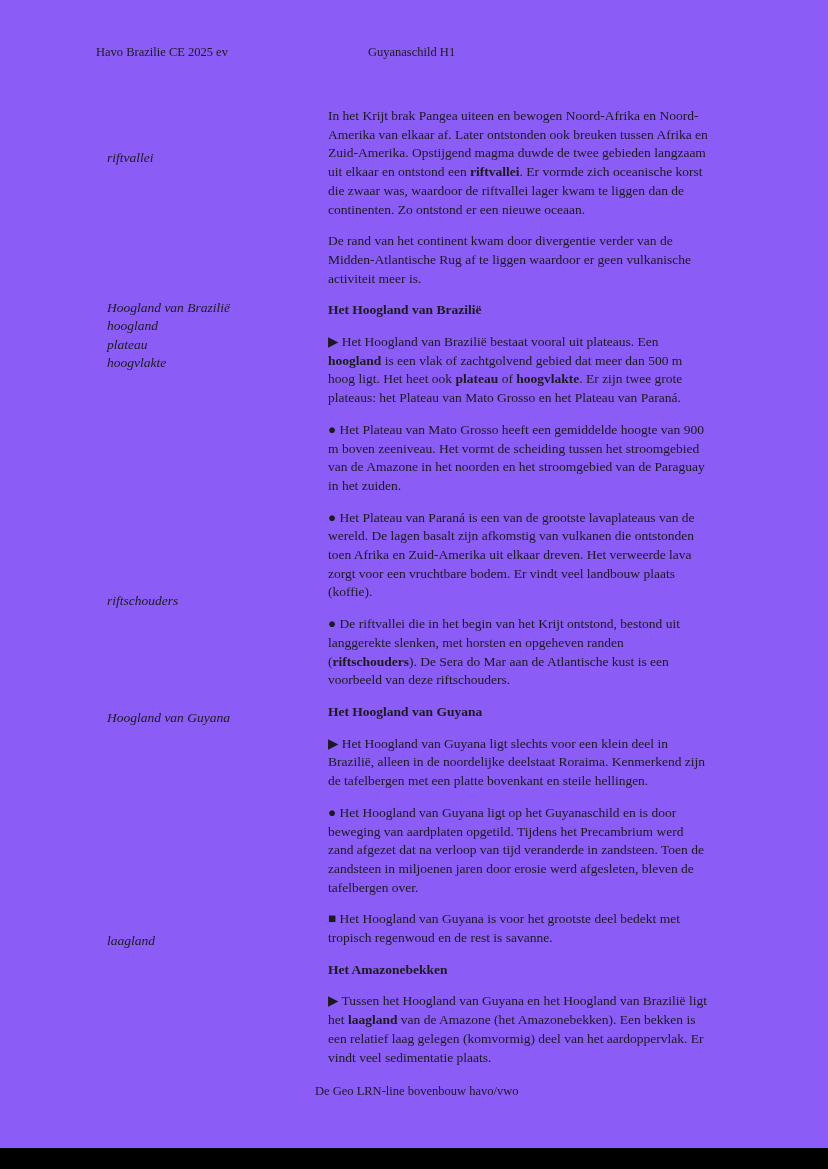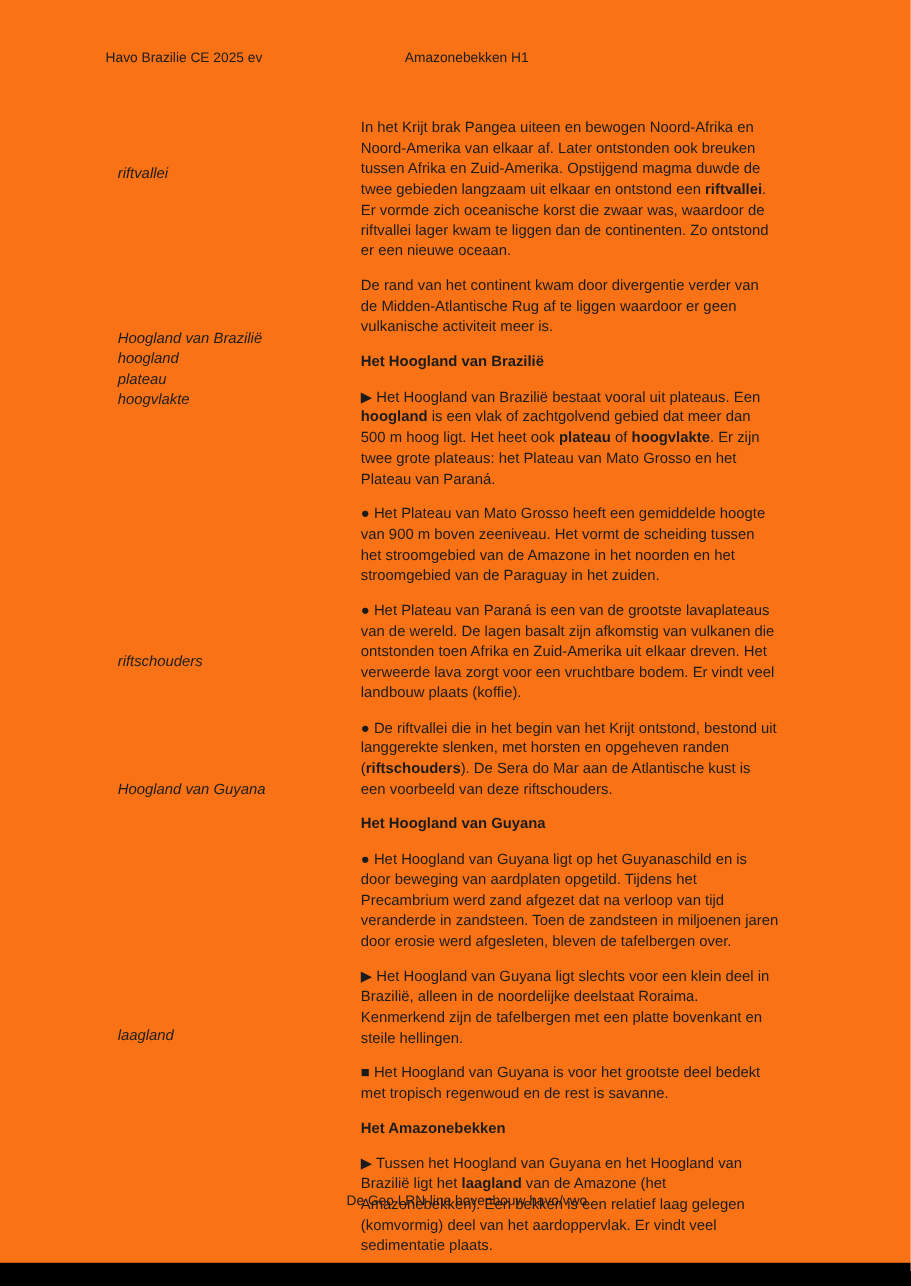--- a/index.html
+++ b/index.html
@@ -1,22 +1,22 @@
 <!DOCTYPE html>
 <html><head>
 <meta charset="utf-8">
 <style>
   * { box-sizing: border-box; }
   html, body { margin: 0; padding: 0; background: #ffffff; }
   .page {
     position: relative;
     width: 828px;
     height: 1169px;
-    background: #f97316;
-    font-family: Liberation Sans, sans-serif;
+    background: #8b5cf6;
+    font-family: Liberation Serif, serif;
     color: #1b1b1b;
     overflow: hidden;
   }
   .header-left {
     position: absolute;
     left: 96px;
     top: 45px;
     font-size: 12.5px;
   }
   .header-title {
@@ -59,21 +59,21 @@
     height: 21px;
     background: #000000;
   }
 </style>
 </head>
 <body>
 
 <div class="page">
 
   <span class="header-left">Havo Brazilie CE 2025 ev</span>
-  <span class="header-title">Amazonebekken H1</span>
+  <span class="header-title">Guyanaschild H1</span>
 
   <span class="mterm" style="top:150px">riftvallei</span>
   <span class="mterm" style="top:300px">Hoogland van Brazilië</span>
   <span class="mterm" style="top:318px">hoogland</span>
   <span class="mterm" style="top:337px">plateau</span>
   <span class="mterm" style="top:355px">hoogvlakte</span>
   <span class="mterm" style="top:593px">riftschouders</span>
   <span class="mterm" style="top:710px">Hoogland van Guyana</span>
   <span class="mterm" style="top:933px">laagland</span>
 
@@ -87,22 +87,22 @@
     <div class="section">
       <p class="heading">Het Hoogland van Brazilië</p>
       <p><span>▶ Het Hoogland van Brazilië bestaat vooral uit plateaus. Een </span><span class="b">hoogland</span><span> is een vlak of zachtgolvend gebied dat meer dan 500 m hoog ligt. Het heet ook </span><span class="b">plateau</span><span> of </span><span class="b">hoogvlakte</span><span>. Er zijn twee grote plateaus: het Plateau van Mato Grosso en het Plateau van Paraná.</span></p>
       <p><span>● Het Plateau van Mato Grosso heeft een gemiddelde hoogte van 900 m boven zeeniveau. Het vormt de scheiding tussen het stroomgebied van de Amazone in het noorden en het stroomgebied van de Paraguay in het zuiden.</span></p>
       <p><span>● Het Plateau van Paraná is een van de grootste lavaplateaus van de wereld. De lagen basalt zijn afkomstig van vulkanen die ontstonden toen Afrika en Zuid-Amerika uit elkaar dreven. Het verweerde lava zorgt voor een vruchtbare bodem. Er vindt veel landbouw plaats (koffie).</span></p>
       <p><span>● De riftvallei die in het begin van het Krijt ontstond, bestond uit langgerekte slenken, met horsten en opgeheven randen (</span><span class="b">riftschouders</span><span>). De Sera do Mar aan de Atlantische kust is een voorbeeld van deze riftschouders.</span></p>
     </div>
 
     <div class="section">
       <p class="heading">Het Hoogland van Guyana</p>
+      <p><span>▶ Het Hoogland van Guyana ligt slechts voor een klein deel in Brazilië, alleen in de noordelijke deelstaat Roraima. Kenmerkend zijn de tafelbergen met een platte bovenkant en steile hellingen.</span></p>
       <p><span>● Het Hoogland van Guyana ligt op het Guyanaschild en is door beweging van aardplaten opgetild. Tijdens het Precambrium werd zand afgezet dat na verloop van tijd veranderde in zandsteen. Toen de zandsteen in miljoenen jaren door erosie werd afgesleten, bleven de tafelbergen over.</span></p>
-      <p><span>▶ Het Hoogland van Guyana ligt slechts voor een klein deel in Brazilië, alleen in de noordelijke deelstaat Roraima. Kenmerkend zijn de tafelbergen met een platte bovenkant en steile hellingen.</span></p>
       <p><span>■ Het Hoogland van Guyana is voor het grootste deel bedekt met tropisch regenwoud en de rest is savanne.</span></p>
     </div>
 
     <div class="section">
       <p class="heading">Het Amazonebekken</p>
       <p><span>▶ Tussen het Hoogland van Guyana en het Hoogland van Brazilië ligt het </span><span class="b">laagland</span><span> van de Amazone (het Amazonebekken). Een bekken is een relatief laag gelegen (komvormig) deel van het aardoppervlak. Er vindt veel sedimentatie plaats.</span></p>
     </div>
 
   </div>
 

